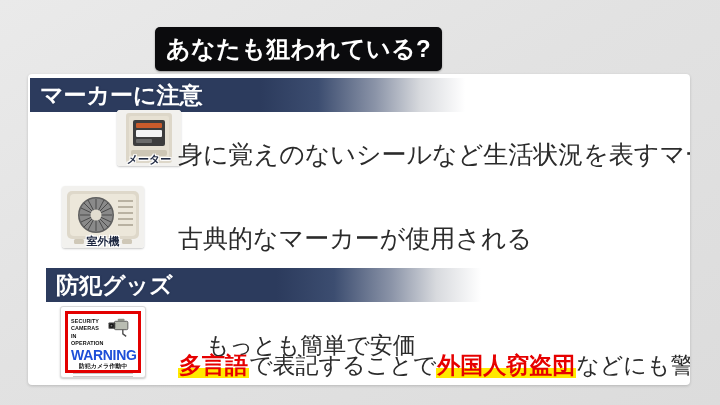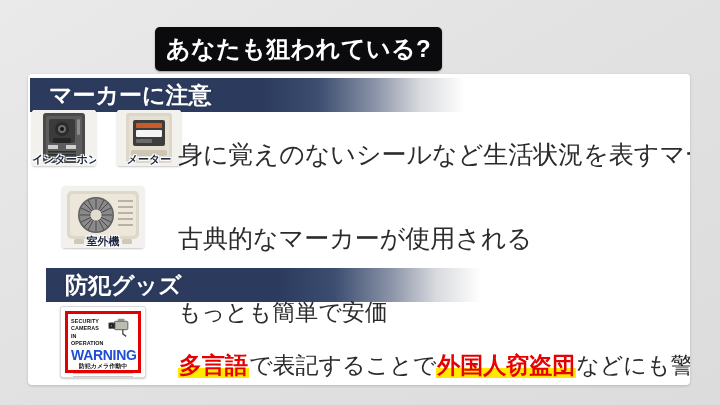--- a/index.html
+++ b/index.html
@@ -65,21 +65,21 @@
     background: linear-gradient(to right,
         #2c3b5d 0%, #2c3b5d 36%, #3c4d70 45%,
         #8b94a8 54%, #d8dade 61%, #ffffff 68%, #ffffff 100%);
     display: flex;
     align-items: center;
   }
   .sec-bar .lbl {
     color: #ffffff;
     font-size: 23px;
     font-weight: 700;
-    padding-left: 19px;
+    padding-left: 10px;
     line-height: 1;
     white-space: nowrap;
     text-shadow:
       -1.2px -1.2px 0 #2c3b5d, 1.2px -1.2px 0 #2c3b5d,
       -1.2px 1.2px 0 #2c3b5d, 1.2px 1.2px 0 #2c3b5d,
       0 0 2px rgba(0,0,0,.4);
   }
   #sec1 { top: 4px; }
   #sec2 { top: 194px; margin-left: 16px; }
 
@@ -90,21 +90,21 @@
     color: #2b2b2b;
     font-size: 25px;
     font-weight: 500;
     line-height: 1;
     white-space: nowrap;
   }
   .body-line.small { font-size: 23px; }
   #line1 { top: 68px; }
   #line2 { top: 112px; }
   #line3 { top: 152px; }
-  #line4 { top: 227px; }
+  #line4 { top: 260px; margin-left: 28px; }
   #line5 { top: 280px; }
 
   .hl {
     color: #e60000;
     font-weight: 700;
     background: linear-gradient(to top, #ffe900 0%, #ffe900 38%, rgba(255,233,0,0) 38%);
     padding: 0 1px;
   }
 
   
@@ -188,41 +188,20 @@
   <div class="title-chip">
     <span class="txt">あなたも狙われている?</span>
   </div>
 
   <div class="panel">
 
     <div class="sec-bar" id="sec1">
       <span class="lbl">マーカーに注意</span>
     </div>
 
-    <div class="thumb" id="thumb-intercom">
-      <svg width="64" height="56" viewBox="0 0 64 56">
-        <rect x="0" y="0" width="64" height="56" fill="#f2f1ee"></rect>
-        <rect x="11" y="3" width="42" height="50" rx="3" fill="#4a4a4a"></rect>
-        <rect x="14" y="6" width="36" height="44" rx="2" fill="#5d5d5d"></rect>
-        <rect x="17" y="9" width="26" height="24" rx="2" fill="#3b3b3b"></rect>
-        <circle cx="30" cy="19" r="7" fill="#2a2a2a"></circle>
-        <circle cx="30" cy="19" r="4" fill="#6f6f6f"></circle>
-        <circle cx="30" cy="19" r="2" fill="#161616"></circle>
-        <rect x="21" y="28" width="18" height="5" rx="1.5" fill="#262626"></rect>
-        <rect x="45" y="9" width="3" height="16" rx="1.5" fill="#8d8d8d"></rect>
-        <rect x="16" y="35" width="10" height="4" fill="#cfcfcf"></rect>
-        <rect x="34" y="35" width="10" height="4" fill="#cfcfcf"></rect>
-        <g fill="#2f2f2f">
-          <rect x="16" y="41" width="28" height="1.6"></rect>
-          <rect x="16" y="44" width="28" height="1.6"></rect>
-          <rect x="16" y="47" width="28" height="1.6"></rect>
-        </g>
-      </svg>
-      <div class="thumb-cap">インターホン</div>
-    </div>
 
     <div class="thumb" id="thumb-meter">
       <svg width="64" height="56" viewBox="0 0 64 56">
         <rect x="0" y="0" width="64" height="56" fill="#f2f1ee"></rect>
         <rect x="9" y="3" width="46" height="50" rx="3" fill="#ddd7c9"></rect>
         <rect x="12" y="6" width="40" height="44" rx="2" fill="#e7e1d3"></rect>
         <rect x="16" y="10" width="32" height="26" rx="2" fill="#3d3d3d"></rect>
         <rect x="19" y="13" width="26" height="5" rx="1" fill="#c95b2b"></rect>
         <rect x="19" y="20" width="26" height="7" rx="1" fill="#f4f4f4"></rect>
         <rect x="19" y="29" width="16" height="4" rx="1" fill="#6a6a6a"></rect>

